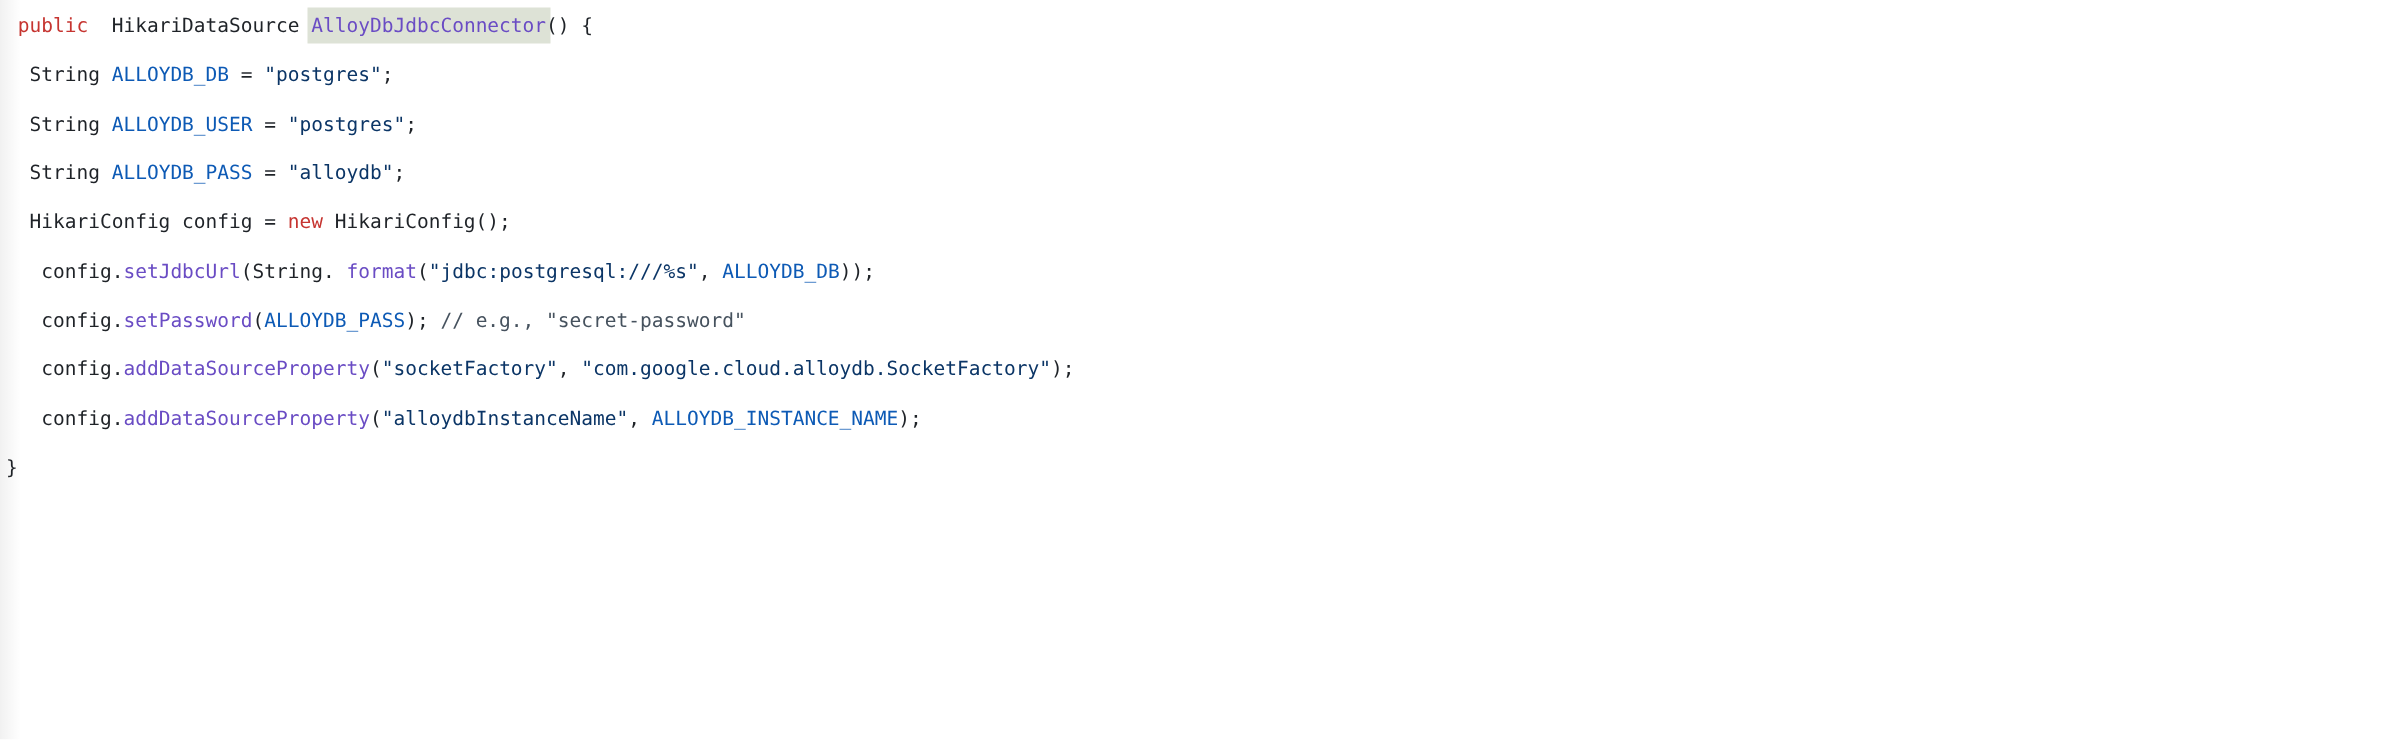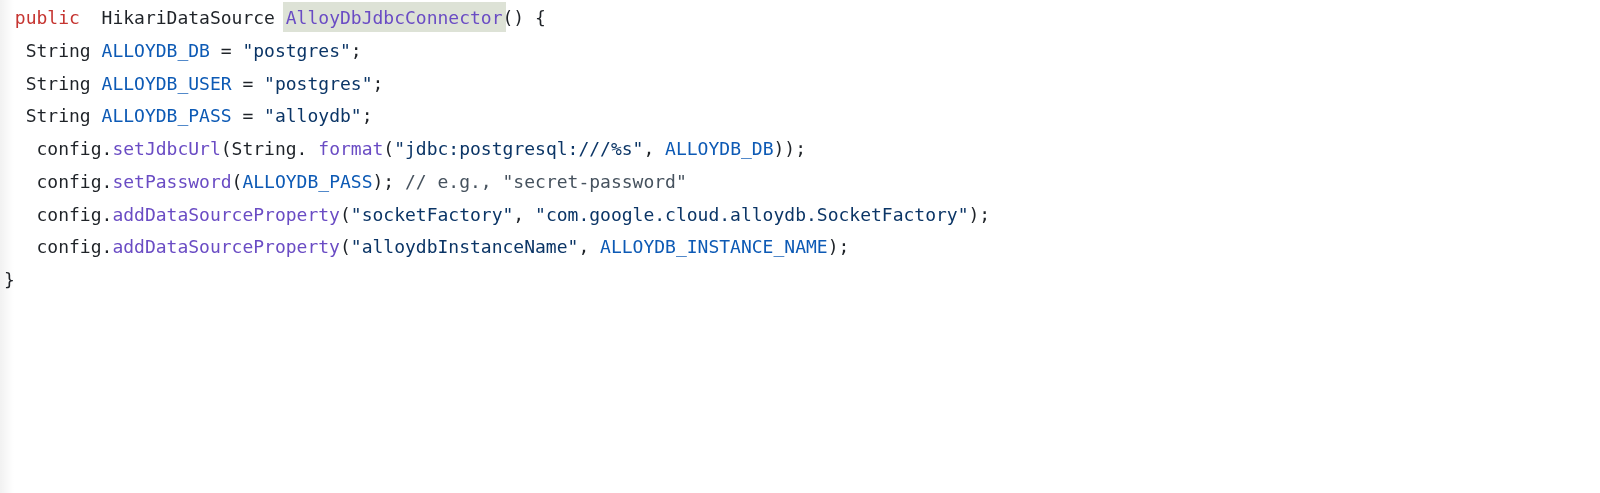--- a/index.html
+++ b/index.html
@@ -10,21 +10,21 @@
     overflow: hidden;
     background: var(--background, #ffffff);
   }
   .code-area {
     position: relative;
     width: 1600px;
     height: 493px;
     box-sizing: border-box;
     padding: 2px 0 0 4px;
     font-family: "DejaVu Sans Mono", monospace;
-    font-size: 18px;
+    font-size: 13px;
     line-height: 32.75px;
     color: var(--default, #1f2328);
   }
   .line {
     white-space: pre;
     height: 32.75px;
   }
   .tok-plain { color: var(--default, #1f2328); }
   .tok-kw    { color: var(--keyword, #c63531); }
   .tok-str   { color: var(--string, #0b3566); }
@@ -47,18 +47,19 @@
 </style>
 </head>
 <body>
 
 <div class="code-area">
   <div class="edge-shade"></div>
 <div class="line"><span class="tok-plain"> </span><span class="tok-kw">public</span><span class="tok-plain">  HikariDataSource </span><span class="tok-hl">AlloyDbJdbcConnector</span><span class="tok-plain">() {</span></div>
     <div class="line"><span class="tok-plain">  String </span><span class="tok-var">ALLOYDB_DB</span><span class="tok-plain"> = </span><span class="tok-str">"postgres"</span><span class="tok-plain">;</span></div>
     <div class="line"><span class="tok-plain">  String </span><span class="tok-var">ALLOYDB_USER</span><span class="tok-plain"> = </span><span class="tok-str">"postgres"</span><span class="tok-plain">;</span></div>
     <div class="line"><span class="tok-plain">  String </span><span class="tok-var">ALLOYDB_PASS</span><span class="tok-plain"> = </span><span class="tok-str">"alloydb"</span><span class="tok-plain">;</span></div>
+    <div class="line"><span class="tok-plain">  HikariConfig config = </span><span class="tok-kw">new</span><span class="tok-plain"> HikariConfig();</span></div>
     <div class="line"><span class="tok-plain">   config.</span><span class="tok-fn">setJdbcUrl</span><span class="tok-plain">(String. </span><span class="tok-fn">format</span><span class="tok-plain">(</span><span class="tok-str">"jdbc:postgresql:///%s"</span><span class="tok-plain">, </span><span class="tok-var">ALLOYDB_DB</span><span class="tok-plain">));</span></div>
     <div class="line"><span class="tok-plain">   config.</span><span class="tok-fn">setPassword</span><span class="tok-plain">(</span><span class="tok-var">ALLOYDB_PASS</span><span class="tok-plain">); </span><span class="tok-cmt">// e.g., "secret-password"</span></div>
     <div class="line"><span class="tok-plain">   config.</span><span class="tok-fn">addDataSourceProperty</span><span class="tok-plain">(</span><span class="tok-str">"socketFactory"</span><span class="tok-plain">, </span><span class="tok-str">"com.google.cloud.alloydb.SocketFactory"</span><span class="tok-plain">);</span></div>
     <div class="line"><span class="tok-plain">   config.</span><span class="tok-fn">addDataSourceProperty</span><span class="tok-plain">(</span><span class="tok-str">"alloydbInstanceName"</span><span class="tok-plain">, </span><span class="tok-var">ALLOYDB_INSTANCE_NAME</span><span class="tok-plain">);</span></div>
     <div class="line"><span class="tok-plain">}</span></div>
   </div>
 
 </body></html>

